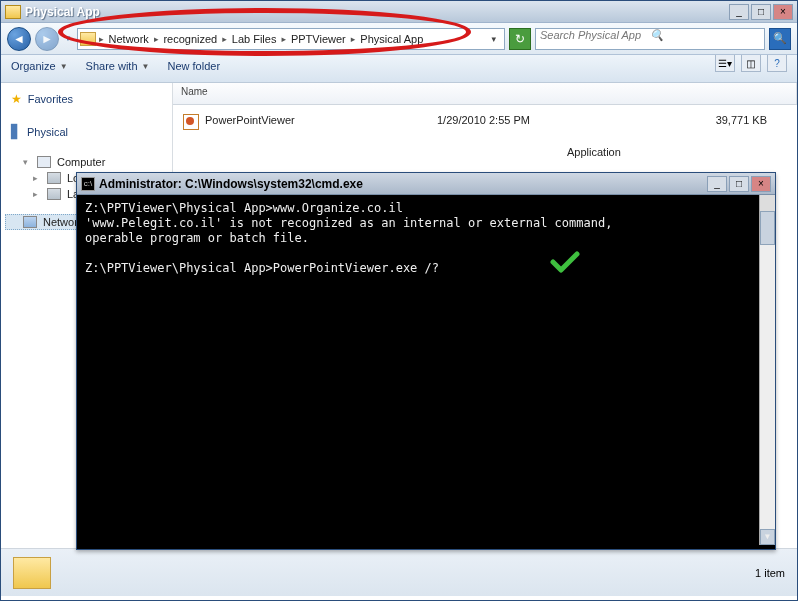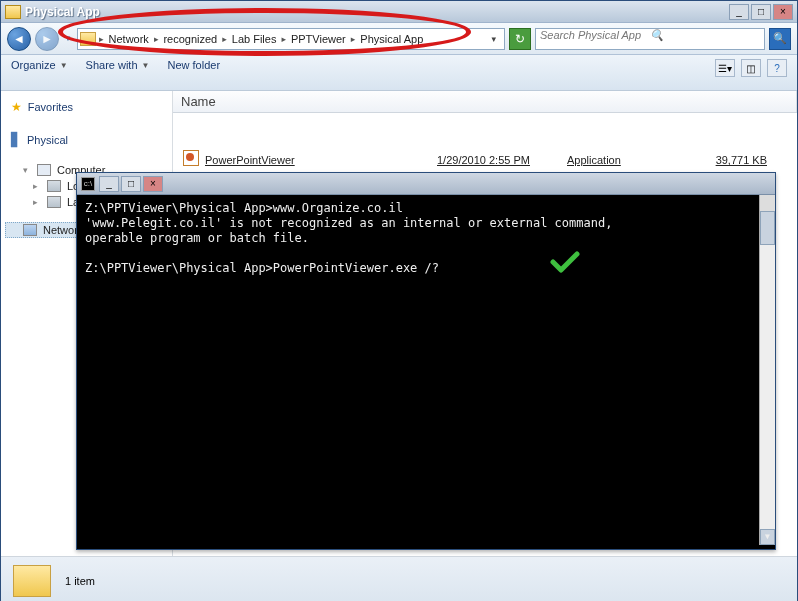--- a/index.html
+++ b/index.html
@@ -56,24 +56,24 @@
   .bc-drop { margin-left:auto;padding:0 6px;font-size:9px;color:#444; }
   .refresh { width:22px;height:22px;background:#4a9c3e;border:1px solid #2c6e21;display:flex;align-items:center;justify-content:center;color:#fff;font-size:12px;cursor:pointer; }
   .searchbox {
     width: 230px; height: 22px; background:#fff; border:1px solid #8fa9c3;
     display:flex;padding:0 4px;color:#777;font-style:italic;
   }
   .searchbox span { flex:1; }
   .searchgo { width:22px;height:22px;background:#2a6dbb;border:1px solid #1a4f8f;color:#fff;display:flex;align-items:center;justify-content:center;cursor:pointer; }
 
   .toolbar {
-    height: 36px;
+    height: 28px;
     background: linear-gradient(#eef4fa,#d8e4f0);
     border-bottom: 1px solid #bccad9;
-    display:flex;align-items:flex-start;padding:4px 10px;gap:18px;
+    display:flex;align-items:flex-end;padding:10px 10px;gap:18px;
   }
   .toolbtn { color:#1a3a6e; cursor:pointer; display:flex;align-items:center;gap:4px; }
   .toolbtn .chev { font-size:8px;color:#555; }
   .toolbar-right { margin-left:auto;display:flex;gap:6px; }
   .tricon { width:20px;height:18px;border:1px solid #a7b8cc;background:#e8eef5;display:flex;align-items:center;justify-content:center;font-size:10px;cursor:pointer; }
 
   .body { display:flex; height:465px; }
   .sidebar { width:172px; background:#fff;border-right:1px solid #d8dde2;padding:6px 4px;overflow:hidden; }
   .sb-group { margin-bottom:12px; }
   .sb-head { display:flex;align-items:center;gap:6px;padding:3px 6px;color:#1a3a6e;font-size:11px; }
@@ -84,40 +84,40 @@
   .sb-tree-toggle { font-size:9px;color:#888;width:8px;display:inline-block; }
   .sb-item .mini { width:14px;height:12px;display:inline-block;border:1px solid #888;background:#e5ecf5; }
   .sb-item .mini.drive { background:linear-gradient(#d6dde4,#b8c3cd); }
   .sb-item .mini.net { background:linear-gradient(#bcd4f0,#8db3dd); }
 
   .content { flex:1; display:flex;flex-direction:column; }
   .cols {
     height: 22px;
     background: linear-gradient(#fdfdfe,#eef2f7);
     border-bottom: 1px solid #cfd6de;
-    display:flex; font-size:13px;color:#444;
+    display:flex; font-size:10px;color:#444;
   }
   .col { border-right:1px solid #d9dee4; padding:3px 8px; cursor:pointer; }
   .c-name { flex:1; }
   .c-date { width:130px; }
   .c-type { width:110px; }
   .c-size { width:110px; text-align:left; }
   .files { flex:1;background:#fff;padding:6px 2px; }
-  .filerow { display:flex;align-items:flex-end;padding:3px 8px;font-size:11px;color:#222;text-decoration:underline; }
+  .filerow { display:flex;align-items:flex-start;padding:3px 8px;font-size:11px;color:#222; }
   .filerow .ficon { width:16px;height:16px;background:#fff;border:1px solid #c47d2b;position:relative;margin-right:6px; }
   .filerow .ficon::after { content:"";position:absolute;left:2px;top:2px;width:8px;height:8px;background:#d35627;border-radius:50%; }
   .f-name { flex:1; }
   .f-date { width:130px; }
   .f-type { width:110px;margin-top:32px; }
   .f-size { width:110px; text-align:right; padding-right:20px; }
 
   .details {
     height:48px; border-top:1px solid #cfd6de;
     background:linear-gradient(#eaf0f7,#dbe5ef);
-    display:flex;align-items:center;padding:4px 12px;gap:14px;
+    display:flex;align-items:center;padding:4px 12px;gap:14px;justify-content:space-between;
   }
   .det-folder { width:38px;height:32px;background:linear-gradient(#ffe9a3,#f0c74e);border:1px solid #c8a043; }
 
   
   .red-ellipse {
     position:absolute; left:58px; top:8px; width:413px; height:48px;
     border:5px solid #d61a1a; border-radius:50%/50%;
     pointer-events:none;
   }
 
@@ -273,20 +273,21 @@
     <div class="det-folder"></div>
     <div>1 item</div>
   </div>
 </div>
 
 <div class="red-ellipse"></div>
 
 <div class="cmd">
   <div class="cmd-title">
     <div class="cmd-ticon">c:\</div>
+    <div class="cmd-ttext">Administrator: C:\Windows\system32\cmd.exe</div>
     <div class="winbtns">
       <div class="winbtn">_</div>
       <div class="winbtn">□</div>
       <div class="winbtn close">×</div>
     </div>
   </div>
   <div class="cmd-body"><span>Z:\PPTViewer\Physical App&gt;</span><span>www.Organize.co.il</span>
 <span>'www.Pelegit.co.il' is not recognized as an internal or external command,</span>
 <span>operable program or batch file.</span>
 

